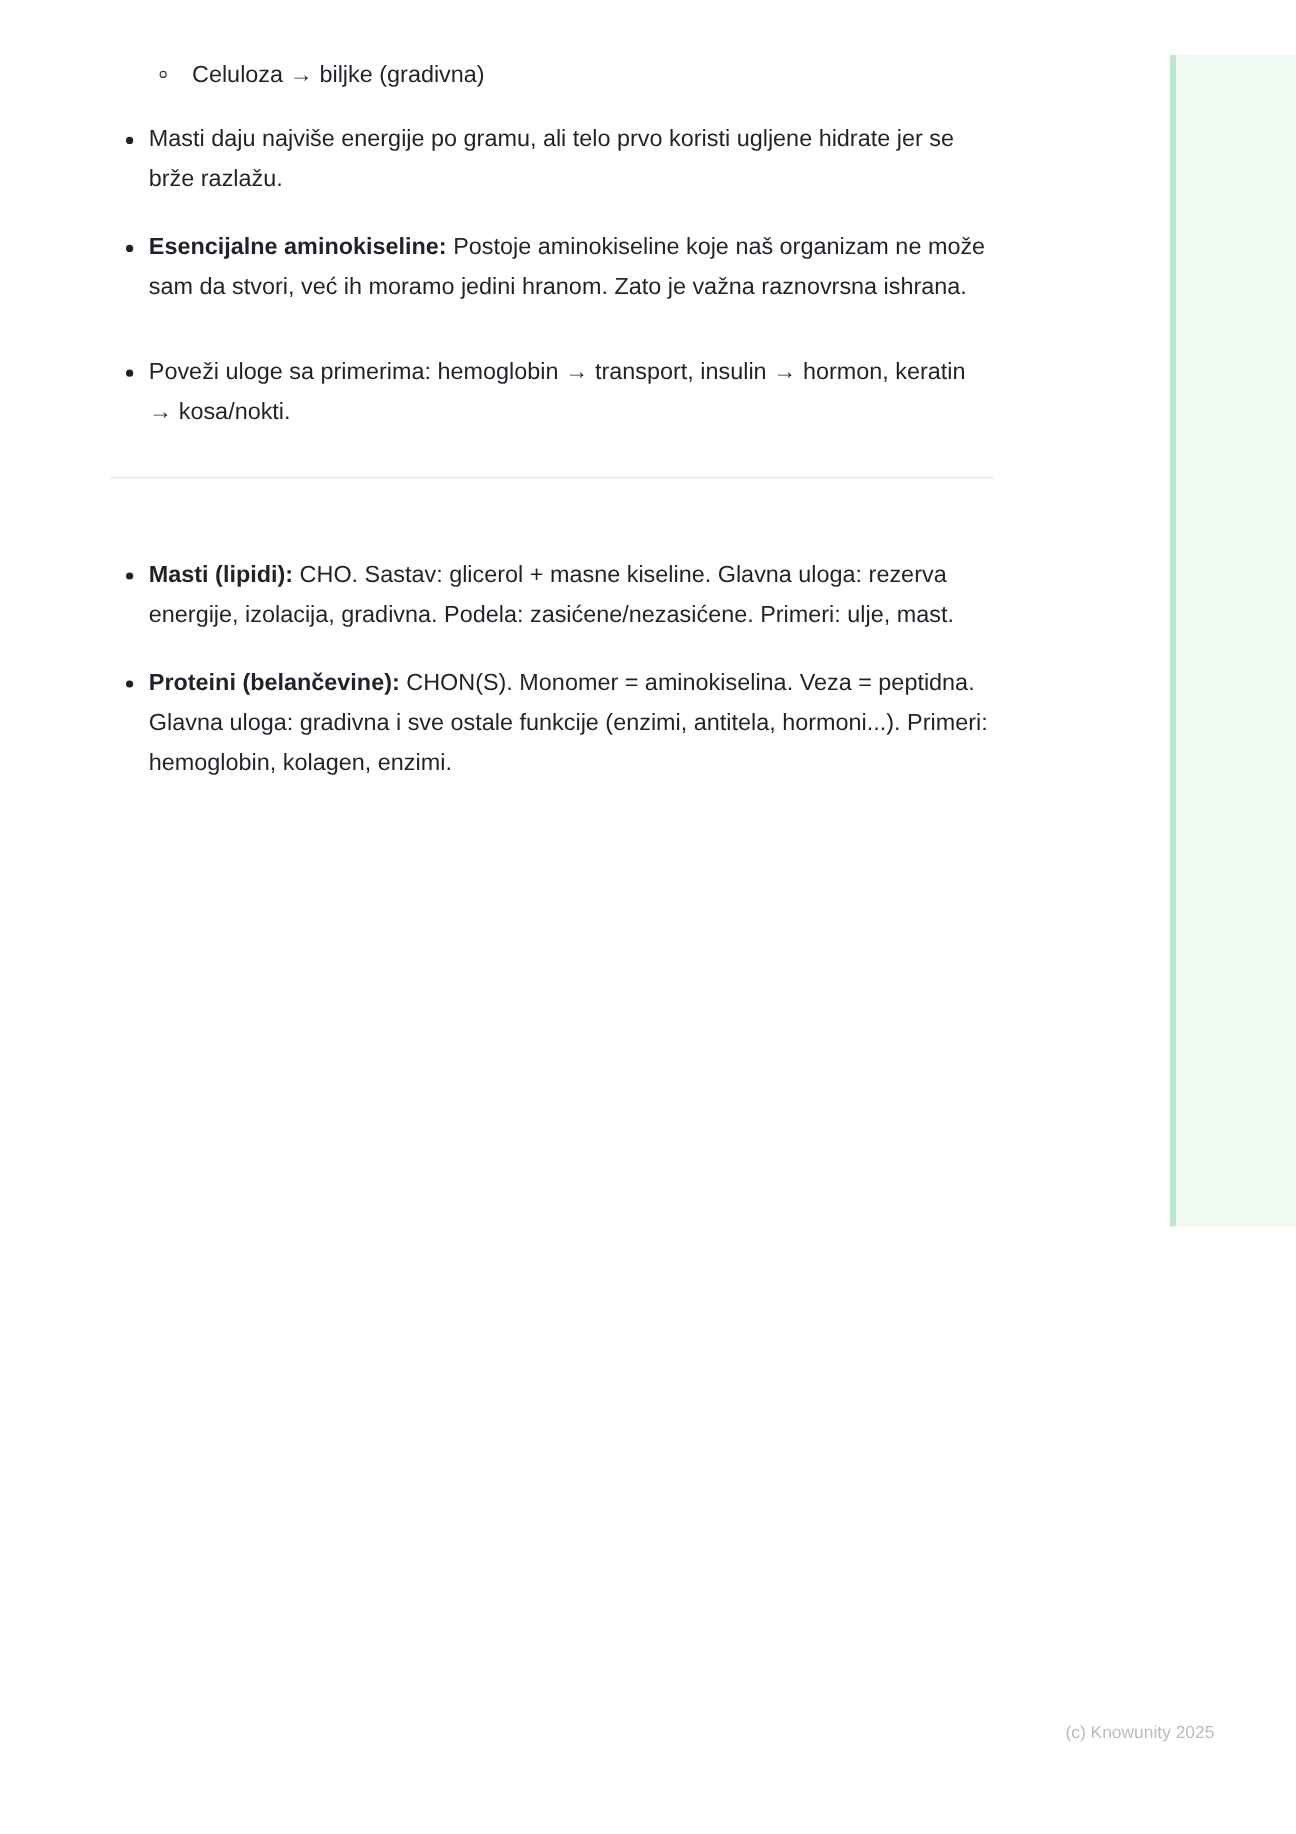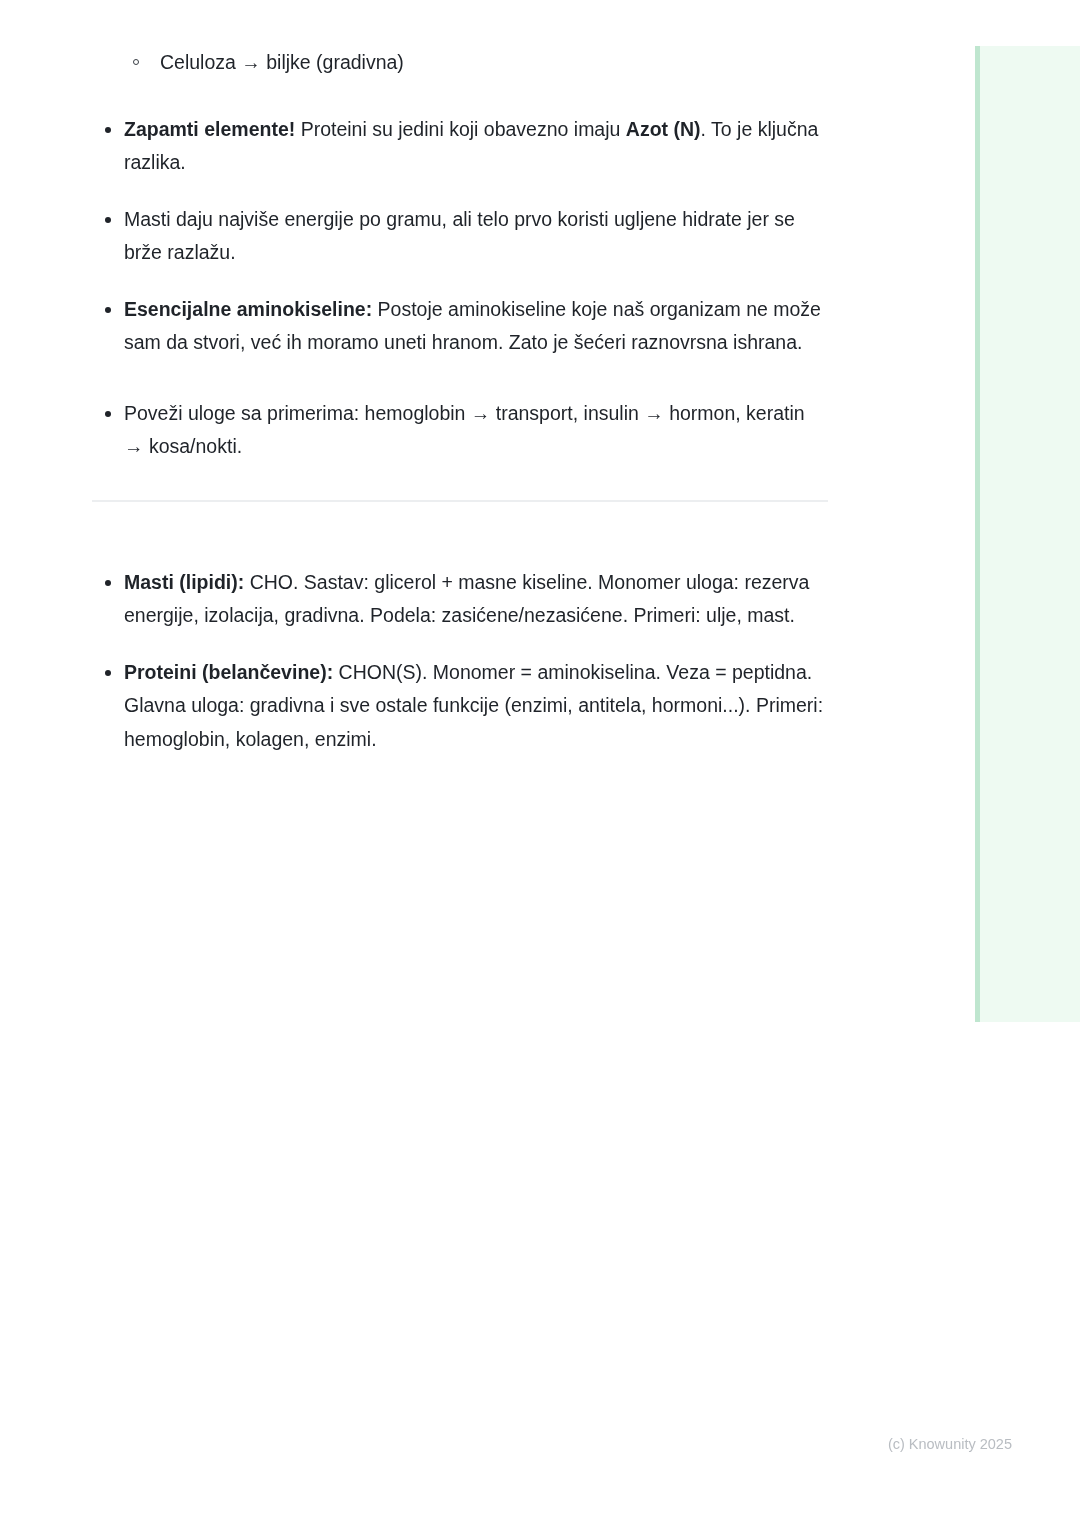--- a/index.html
+++ b/index.html
@@ -134,50 +134,47 @@
 </head>
 <body>
 
 <div class="page">
 
   <div class="side-panel"></div>
 
   <div class="content">
 
     <ul class="subbullets">
-      <li class="subbullet" style="margin-bottom: 33px;">
+      <li class="subbullet" style="margin-bottom: 20px;">
         <span>Celuloza → biljke (gradivna)</span>
       </li>
     </ul>
 
     <ul class="bullets">
       <li class="bullet">
-        <span class="lead">Zapamti elemente!</span><span> Proteini su jedini koji obavezno imaju </span><span class="strong-inline">Azot (N)</span><span>. To je ključna razlika.</span>
-      </li>
-      <li class="bullet">
         <span>Masti daju najviše energije po gramu, ali telo prvo koristi ugljene hidrate jer se brže razlažu.</span>
       </li>
       <li class="bullet">
-        <span class="lead">Esencijalne aminokiseline:</span><span> Postoje aminokiseline koje naš organizam ne može sam da stvori, već ih moramo uneti hranom. Zato je šećeri raznovrsna ishrana.</span>
+        <span class="lead">Esencijalne aminokiseline:</span><span> Postoje aminokiseline koje naš organizam ne može sam da stvori, već ih moramo jedini hranom. Zato je važna raznovrsna ishrana.</span>
       </li>
       <li class="bullet" style="margin-bottom: 0; margin-top: 37px;">
         <span>Poveži uloge sa primerima: hemoglobin → transport, insulin → hormon, keratin → kosa/nokti.</span>
       </li>
     </ul>
 
     <div style="height: 36px;"></div>
     <hr class="divider">
     <div style="height: 38px;"></div>
 
 
     <div style="height: 26px;"></div>
 
     <ul class="bullets">
       <li class="bullet">
-        <span class="lead">Masti (lipidi):</span><span> CHO. Sastav: glicerol + masne kiseline. Monomer uloga: rezerva energije, izolacija, gradivna. Podela: zasićene/nezasićene. Primeri: ulje, mast.</span>
+        <span class="lead">Masti (lipidi):</span><span> CHO. Sastav: glicerol + masne kiseline. Glavna uloga: rezerva energije, izolacija, gradivna. Podela: zasićene/nezasićene. Primeri: ulje, mast.</span>
       </li>
       <li class="bullet" style="margin-bottom: 0;">
         <span class="lead">Proteini (belančevine):</span><span> CHON(S). Monomer = aminokiselina. Veza = peptidna. Glavna uloga: gradivna i sve ostale funkcije (enzimi, antitela, hormoni...). Primeri: hemoglobin, kolagen, enzimi.</span>
       </li>
     </ul>
 
   </div>
 
   <div class="footer">(c) Knowunity 2025</div>
 

